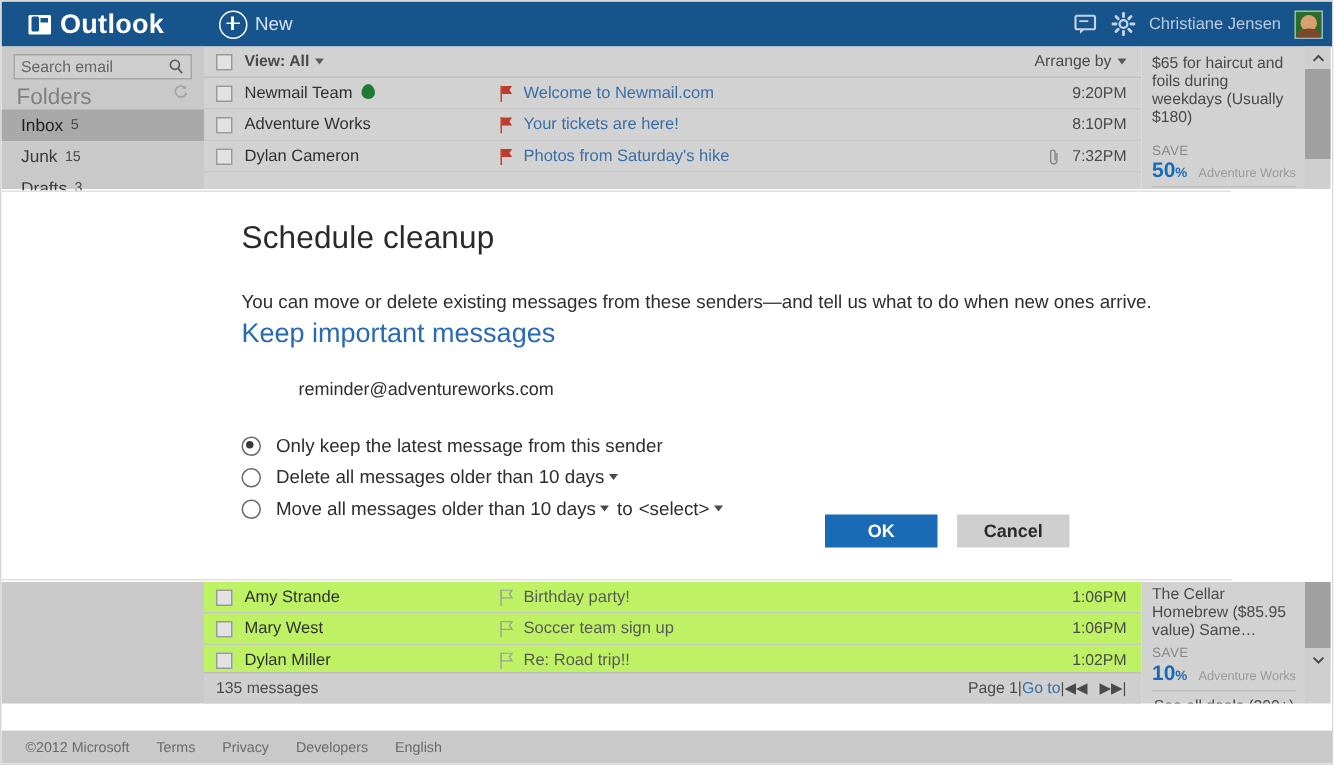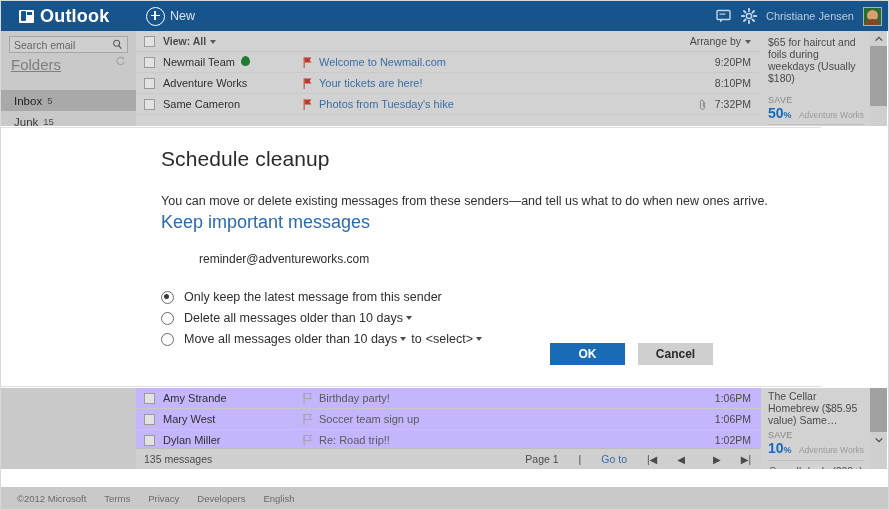--- a/index.html
+++ b/index.html
@@ -86,22 +86,22 @@
     padding:0 4px;box-sizing:border-box;
   }
   .searchbox input{
     border:0;background:transparent;outline:none;flex:1;
     font-family:"Liberation Sans", sans-serif;font-size:10.5px;color:#555;
     padding:0;min-width:0;
   }
   .searchbox input::placeholder{color:#666;}
   .mag{width:11px;height:11px;flex:0 0 auto;}
   .folders-hdr{
-    display:flex;align-items:flex-start;padding:3px 10px 17px 10px;
-    color:#808080;font-size:15px;text-decoration:underline;
+    display:flex;align-items:flex-start;padding:3px 10px 0 10px;
+    color:#808080;font-size:15px;
   }
   .refresh-ic{margin-left:auto;width:11px;height:11px;opacity:.8;}
   .folder{
     height:21px;display:flex;align-items:center;
     padding-left:13px;font-size:11.5px;color:#3a3a3a;box-sizing:border-box;
   }
   .folder.sel{background:#a9a9a9;color:#1f1f1f;}
   .folder .cnt{font-size:9.5px;margin-left:5px;color:#4a4a4a;}
 
   
@@ -124,21 +124,21 @@
     border-left:3.5px solid transparent;border-right:3.5px solid transparent;
     border-top:4px solid #5a5a5a;vertical-align:middle;
   }
   .arrange{margin-left:auto;font-size:10.5px;color:#4a4a4a;}
 
   .msgrow{
     height:21px;display:flex;align-items:center;
     padding:0 10px 0 8px;box-sizing:border-box;
     border-bottom:1px solid #c9c9c9;
   }
-  .msg-from{width:140px;font-size:11px;color:#303030;display:flex;align-items:flex-start;}
+  .msg-from{width:170px;font-size:11px;color:#303030;display:flex;align-items:flex-start;}
   .dot-green{
     width:9px;height:10px;background:#1f7a33;border-radius:50% 50% 50% 50%/60% 60% 40% 40%;
     margin-left:6px;flex:0 0 auto;
   }
   .flag{width:9px;height:11px;margin-right:7px;flex:0 0 auto;}
   .msg-subj{font-size:11px;color:#3b6ea5;flex:1;overflow:hidden;white-space:nowrap;}
   .msg-time{font-size:10.5px;color:#4a4a4a;margin-left:auto;white-space:nowrap;}
   .clip{width:8px;height:11px;margin-right:8px;opacity:.65;}
 
   
@@ -204,30 +204,30 @@
     display:flex;align-items:center;justify-content:center;
   }
   .btn-ok{background:#1a6bb5;color:#ffffff;}
   .btn-cancel{background:#cfcfcf;color:#2a2a2a;}
 
   
   .botwrap{
     position:absolute;left:0;top:387px;width:887px;height:100px;
   }
   .bot-left{position:absolute;left:0;top:0;width:135px;height:81px;background:#c9c9c9;}
-  .bot-list{position:absolute;left:135px;top:0;width:625px;height:81px;background:#c4b5fd;}
+  .bot-list{position:absolute;left:135px;top:0;width:625px;height:81px;background:#bef264;}
   .bot-ads{position:absolute;left:760px;top:0;width:110px;height:81px;background:#d2d2d2;padding:2px 7px 0 7px;box-sizing:border-box;overflow:hidden;}
   .bot-scroll{position:absolute;right:1px;top:0;width:17px;height:81px;background:#cfcfcf;}
   .statusbar{
     position:absolute;left:135px;top:60px;width:625px;height:21px;
     background:#cfcfcf;border-top:1px solid #bdbdbd;
     display:flex;align-items:center;padding:0 10px 0 8px;box-sizing:border-box;
   }
   .st-left{font-size:10.5px;color:#4a4a4a;}
-  .st-right{margin-left:auto;font-size:10.5px;color:#4a4a4a;display:flex;align-items:center;gap:20px;}
+  .st-right{margin-left:auto;font-size:10.5px;color:#4a4a4a;display:flex;align-items:center;gap:0;}
   .st-link{color:#3b6ea5;cursor:pointer;}
   .pgbtn{color:#4a4a4a;font-size:10px;cursor:pointer;}
   .deals-btn{
     text-align:center;font-size:10.5px;color:#4a4a4a;
     padding:4px 0 3px 0;border-top:1px solid #c0c0c0;border-bottom:1px solid #c0c0c0;
   }
 
   
   .footer{
     position:absolute;left:0;bottom:0;width:887px;height:22px;
@@ -338,27 +338,27 @@
         <rect x="0.6" y="0" width="1.1" height="11" fill="#b8503f"></rect>
         <path d="M1.7 0.4 L8.4 0.4 L6.6 3 L8.4 5.6 L1.7 5.6 Z" fill="#c0392b"></path>
       </svg>
       <div class="msg-subj">Your tickets are here!</div>
       <div class="msg-time">8:10PM</div>
     </div>
 
     <div class="msgrow">
       <div class="cb"></div>
       <div class="msg-from">
-        <span>Same Cameron</span>
+        <span>Dylan Cameron</span>
       </div>
       <svg class="flag" viewBox="0 0 9 11">
         <rect x="0.6" y="0" width="1.1" height="11" fill="#b8503f"></rect>
         <path d="M1.7 0.4 L8.4 0.4 L6.6 3 L8.4 5.6 L1.7 5.6 Z" fill="#c0392b"></path>
       </svg>
-      <div class="msg-subj">Photos from Tuesday's hike</div>
+      <div class="msg-subj">Photos from Saturday's hike</div>
       <svg class="clip" viewBox="0 0 8 11">
         <path d="M5.6 3 L5.6 8.2 a2.1 2.1 0 0 1 -4.2 0 L1.4 2.6 a1.5 1.5 0 0 1 3 0 L4.4 8" fill="none" stroke="#5a5a5a" stroke-width="0.9"></path>
       </svg>
       <div class="msg-time">7:32PM</div>
     </div>
   </div>
 
   <div class="adspane">
     <div class="ad-title">$65 for haircut and foils during weekdays (Usually $180)</div>
     <div class="ad-save-lbl">SAVE</div>

